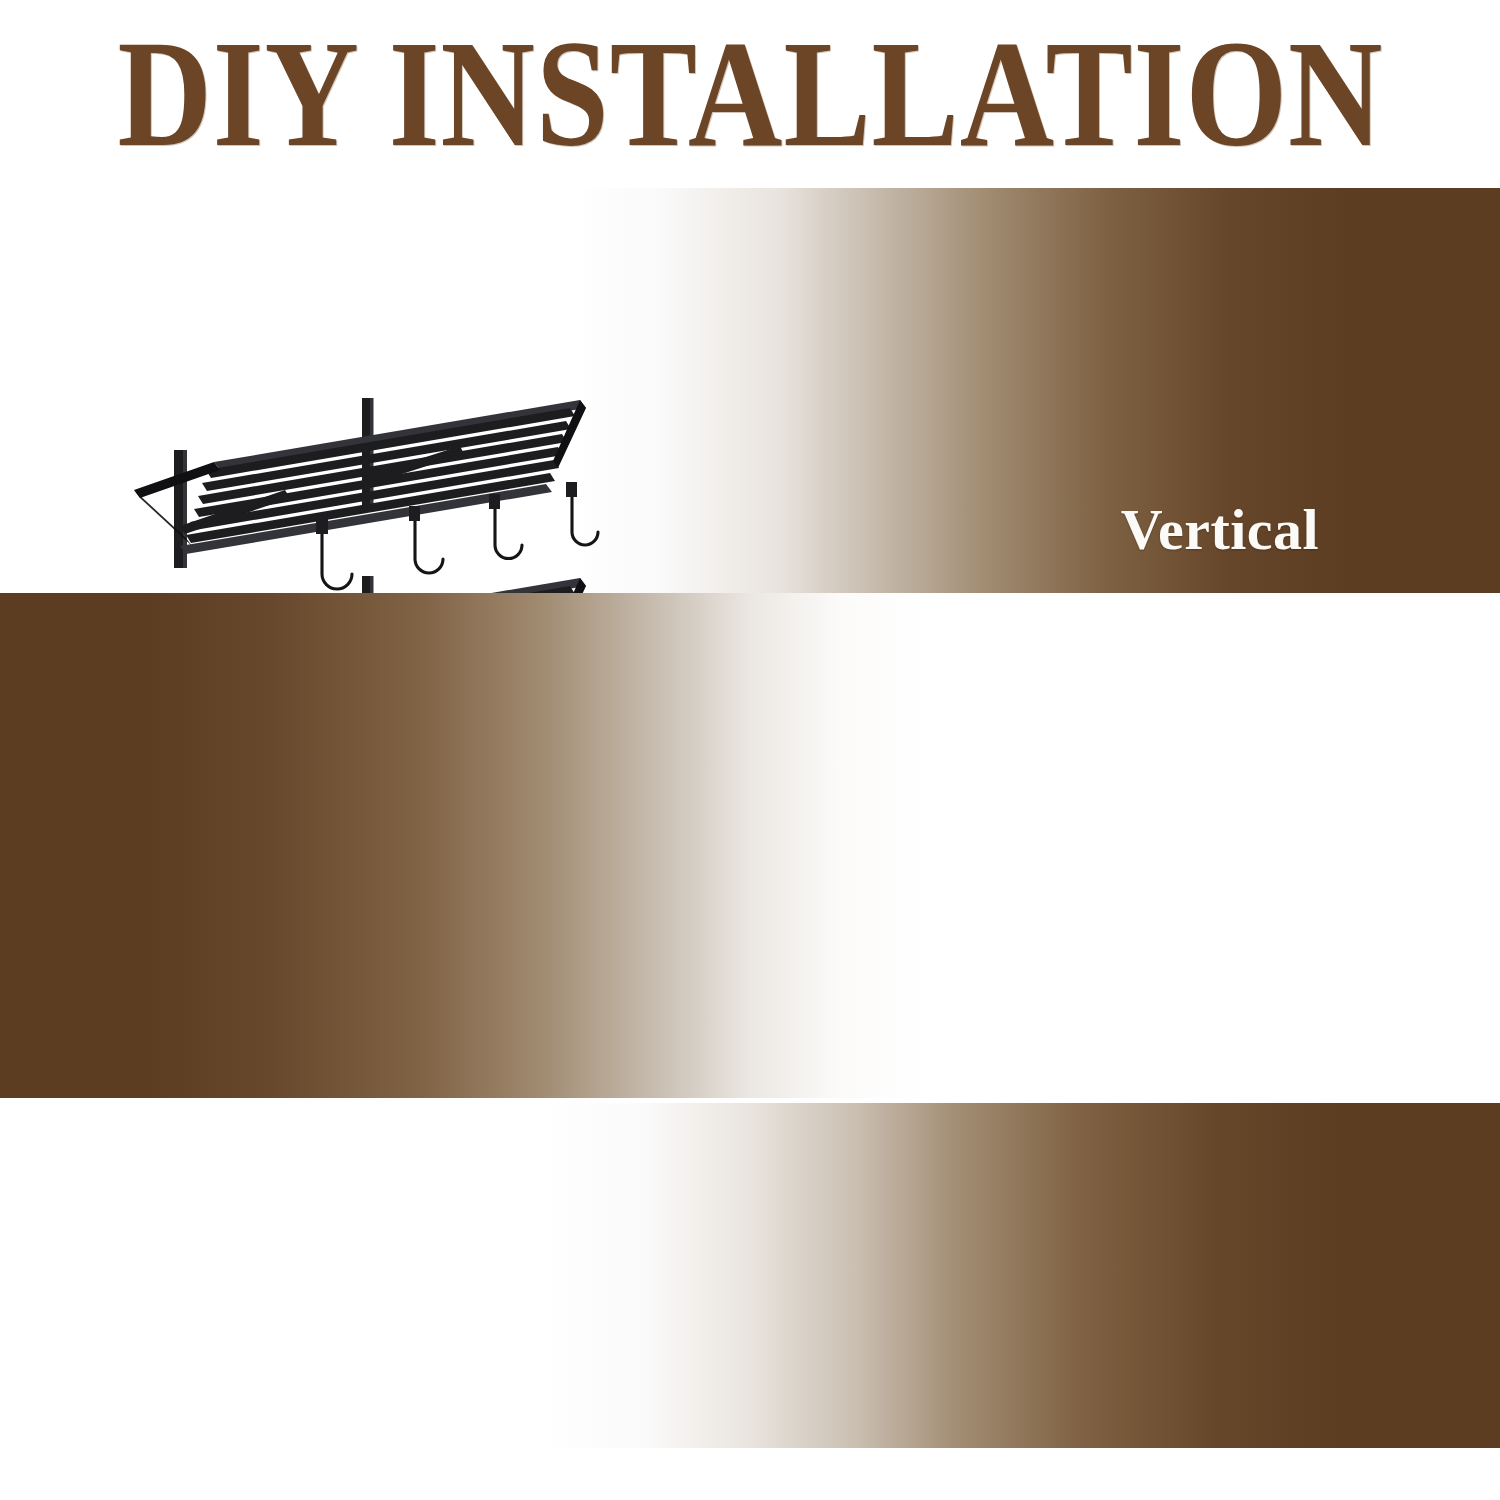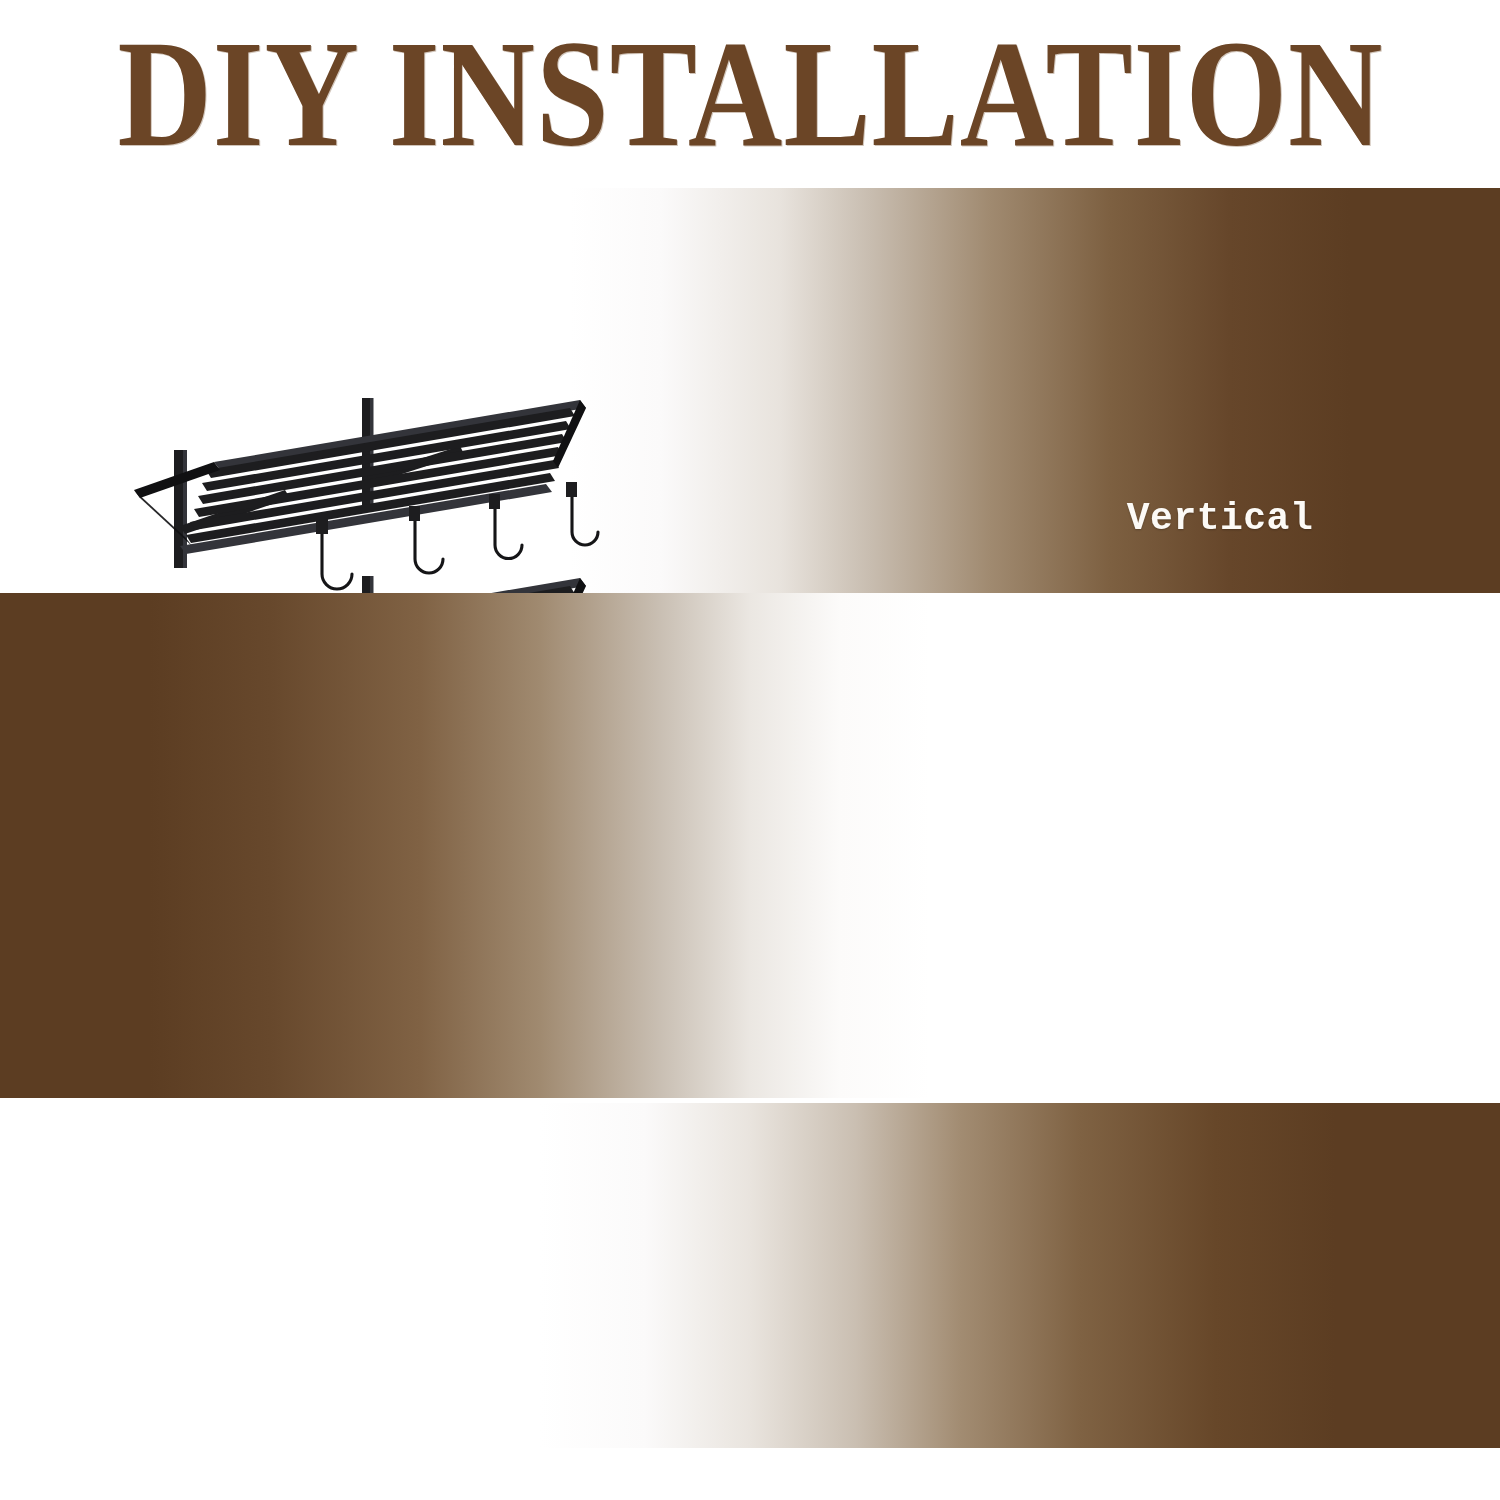--- a/index.html
+++ b/index.html
@@ -45,23 +45,23 @@
   }
   #band-corner{top:1103px;height:397px;
     background:linear-gradient(to right,
       #ffffff 0%, #ffffff 36%, #fbfafa 43%, #e9e4de 50%,
       #cabfb2 57%, #a28c72 64%, #7f6243 72%, #674729 81%, #5C3D22 89%, #5C3D22 100%);
   }
 
   
   .caption{position:absolute;text-align:center;color:#FCFAF6;}
   .caption .ln{
-    font-family:Liberation Mono, monospace;
+    font-family:Liberation Serif, serif;
     font-weight:700;
-    font-size:38px;
+    font-size:58px;
     line-height:1.12;
     letter-spacing:.5px;
     white-space:nowrap;
     text-shadow:0 1px 2px rgba(0,0,0,.25);
   }
   #cap-vertical{left:1010px;top:310px;width:420px;}
 
   
   .art{position:absolute;pointer-events:none;}
   #art-vertical{left:110px;top:190px;width:560px;height:400px;}

